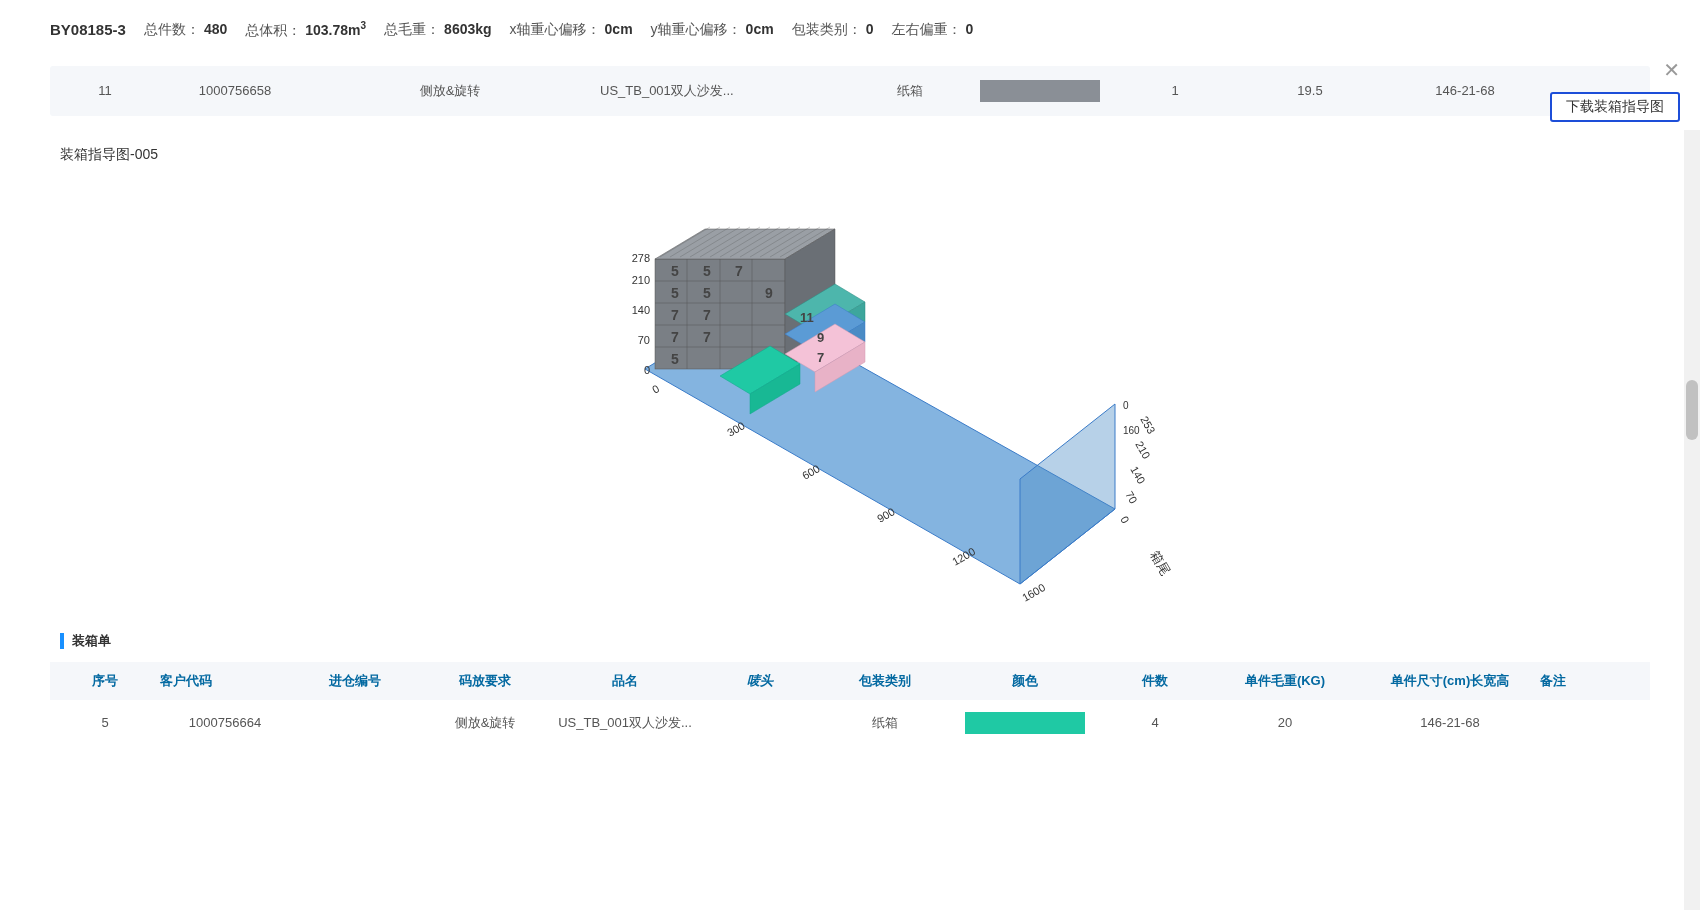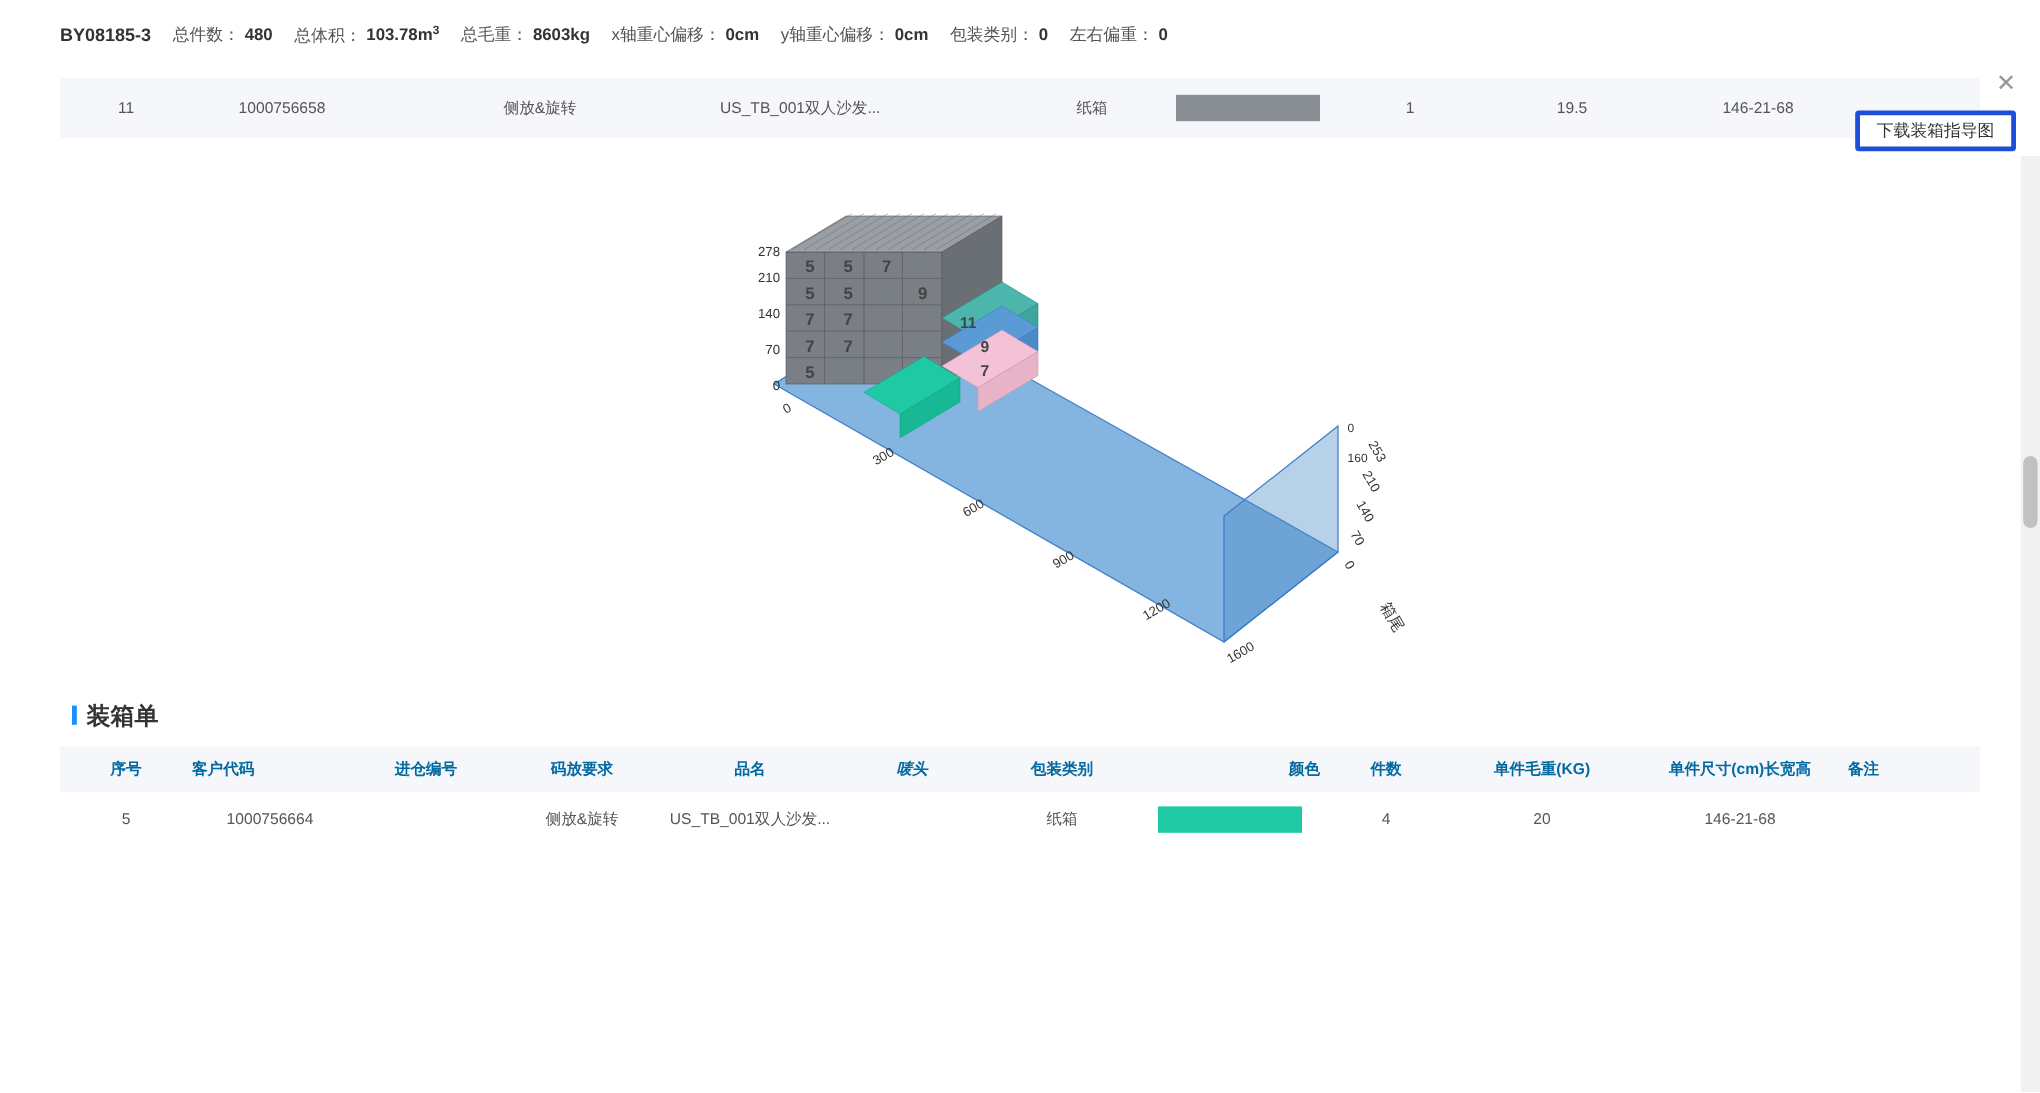--- a/index.html
+++ b/index.html
@@ -58,21 +58,21 @@
       font-size: 20px;
       color: #999;
       cursor: pointer;
       line-height: 1;
     }
     .download-btn {
       position: absolute;
       top: 92px;
       right: 20px;
       padding: 4px 14px;
-      border: 4px solid #1d4ed8;
+      border: 2px solid #1d4ed8;
       border-radius: 3px;
       background: #fff;
       font-size: 14px;
       color: #333;
       cursor: pointer;
     }
     .content-area {
       padding: 0 50px;
     }
     .prev-table-row {
@@ -126,42 +126,42 @@
       align-items: center;
       margin: 8px 0 12px 10px;
     }
     .list-header-bar {
       width: 4px;
       height: 16px;
       background: #1890ff;
       margin-right: 8px;
     }
     .list-header-text {
-      font-size: 20px;
+      font-size: 13px;
       font-weight: 600;
       color: #333;
       text-align: center;
     }
     .table-header-row {
       display: flex;
       align-items: center;
       background: #f5f7fa;
       padding: 10px 0;
       font-size: 13px;
       font-weight: 600;
       color: #0369a1;
     }
     .th-seq { width: 110px; text-align: center; }
     .th-code { width: 130px; text-align: left; }
     .th-wh { width: 130px; text-align: center; }
     .th-req { width: 130px; text-align: center; }
     .th-name { width: 150px; text-align: center; }
     .th-mark { width: 120px; text-align: center; font-style: italic; }
     .th-pack { width: 130px; text-align: center; }
-    .th-color { width: 150px; text-align: right; }
+    .th-color { width: 150px; text-align: center; }
     .th-qty { width: 110px; text-align: center; }
     .th-gw { width: 150px; text-align: center; }
     .th-size { width: 180px; text-align: center; }
     .th-note { flex: 1; text-align: left; }
 
     .table-data-row {
       display: flex;
       align-items: center;
       padding: 12px 0;
       font-size: 13px;
@@ -248,20 +248,21 @@
     <div class="cell c-pack">纸箱</div>
     <div class="c-color">
         <div class="color-swatch swatch-gray"></div>
       </div>
     <div class="cell c-qty">1</div>
     <div class="cell c-gw">19.5</div>
     <div class="cell c-size">146-21-68</div>
     <div class="cell c-note"></div>
   </div>
 
+  <div class="section-label">装箱指导图-005</div>
 
   <div class="viz-container">
     <svg class="viz-svg" viewBox="0 0 650 420">
 
       <polygon points="120,185 495,400 590,325 225,120" fill="#5b9bd5" fill-opacity="0.75" stroke="#3a7bc8" stroke-width="1"></polygon>
 
       <polygon points="495,400 590,325 590,220 495,295" fill="#4a8bc5" fill-opacity="0.4" stroke="#3a7bc8" stroke-width="1"></polygon>
 
       <polygon points="495,400 495,295 495,295" fill="none"></polygon>
 

